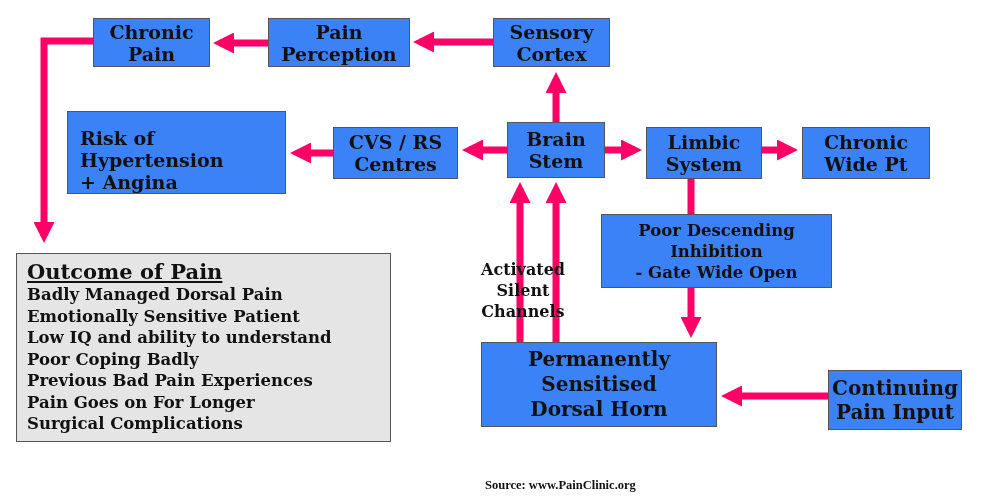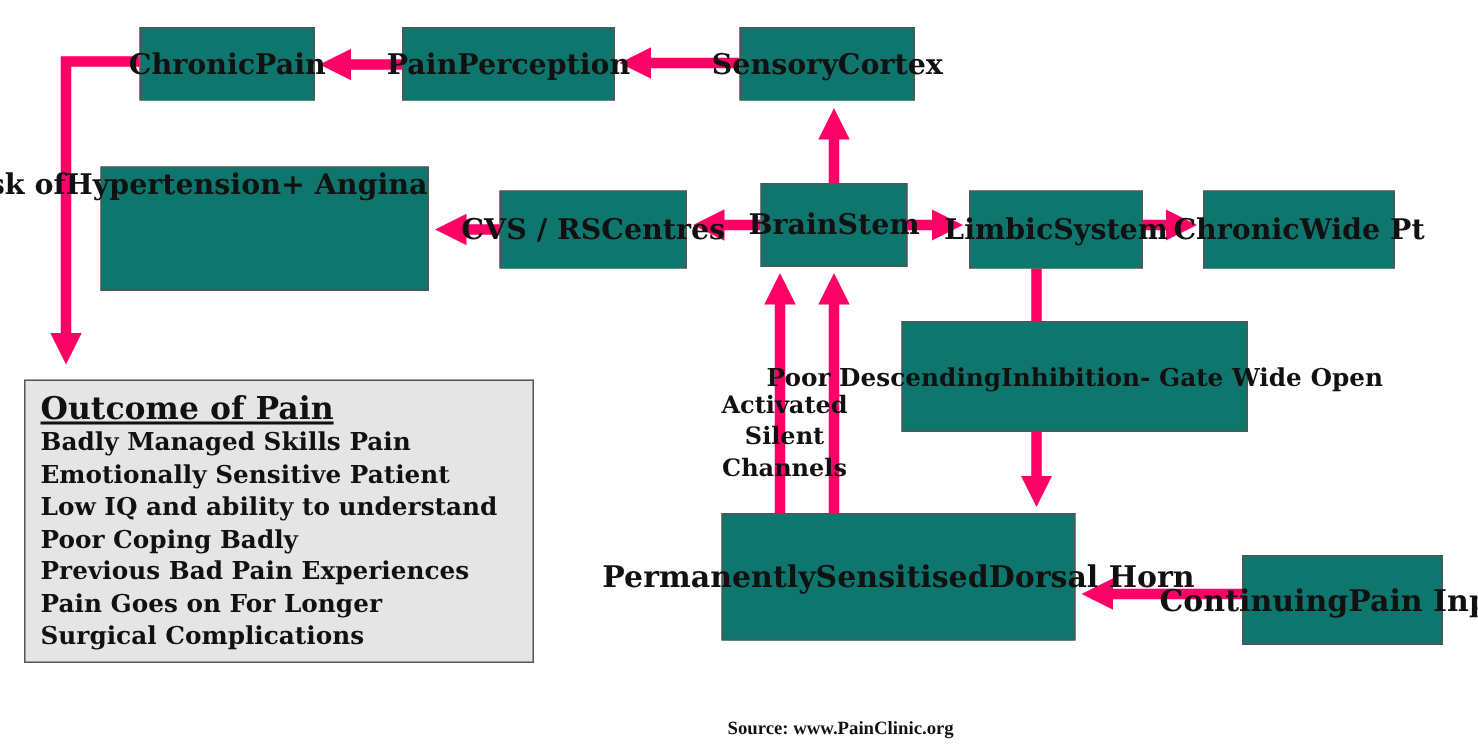--- a/index.html
+++ b/index.html
@@ -1,25 +1,25 @@
 <!DOCTYPE html>
 <html><head>
 <meta charset="utf-8">
 <style>
   html, body { margin:0; padding:0; background:#ffffff; }
   body { width:985px; height:502px; position:relative; overflow:hidden;
          font-family:"DejaVu Serif","Liberation Serif",serif; color:#111; }
-  .box { position:absolute; background:#0f766e; border:1.5px solid #555;
-         box-sizing:border-box; display:flex; flex-direction:row;
+  .box { position:absolute; background:#3b82f6; border:1.5px solid #555;
+         box-sizing:border-box; display:flex; flex-direction:column;
          justify-content:center; align-items:center; text-align:center;
          font-weight:bold; font-size:19px; line-height:22px; }
   .box.left { align-items:flex-start; text-align:left; padding-left:12px;justify-content:flex-end; }
   .line { display:block; white-space:nowrap; }
   svg.arrows { position:absolute; left:0; top:0; }
-  .outcome { position:absolute; left:16px; top:253px; width:340px; height:189px;
+  .outcome { position:absolute; left:16px; top:253px; width:375px; height:189px;
              background:#e6e5e6; border:1.5px solid #555; box-sizing:border-box;
              padding:6px 0 0 10px; font-weight:bold; }
   .outcome .title { font-size:21px; text-decoration:underline; line-height:24px; display:block; }
   .outcome .item { font-size:16.5px; line-height:21.5px; display:block; white-space:nowrap; }
   .label { position:absolute; font-weight:bold; font-size:16px; line-height:21px;
            text-align:center; white-space:nowrap; }
   .source { position:absolute; left:485px; top:478px; font-size:12.5px; font-weight:bold;
             font-family:"Liberation Serif",serif; }
 </style>
 </head>
@@ -103,21 +103,21 @@
   <span class="line">Sensitised</span>
   <span class="line">Dorsal Horn</span>
 </div>
 <div class="box" style="left:828px;top:370px;width:134px;height:60px;font-size:20px;line-height:24px;">
   <span class="line">Continuing</span>
   <span class="line">Pain Input</span>
 </div>
 
 <div class="outcome">
   <span class="title">Outcome of Pain</span>
-  <span class="item">Badly Managed Skills Pain</span>
+  <span class="item">Badly Managed Dorsal Pain</span>
   <span class="item">Emotionally Sensitive Patient</span>
   <span class="item">Low IQ and ability to understand</span>
   <span class="item">Poor Coping Badly</span>
   <span class="item">Previous Bad Pain Experiences</span>
   <span class="item">Pain Goes on For Longer</span>
   <span class="item">Surgical Complications</span>
 </div>
 
 <div class="label" style="left:474px;top:259px;width:98px;">
   <span class="line">Activated</span>

